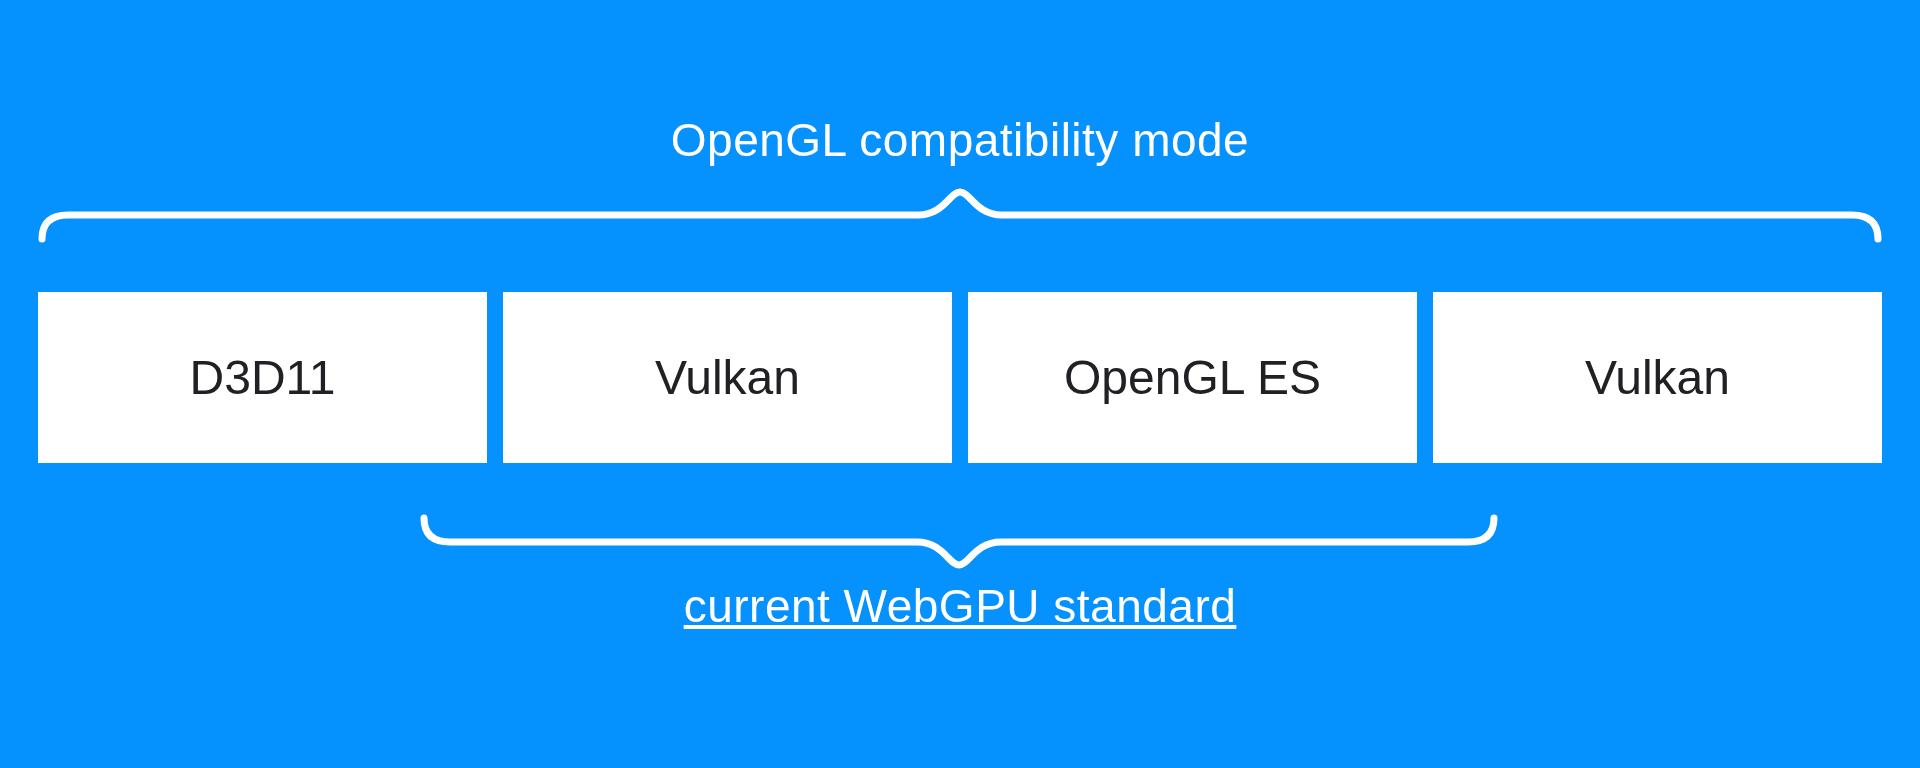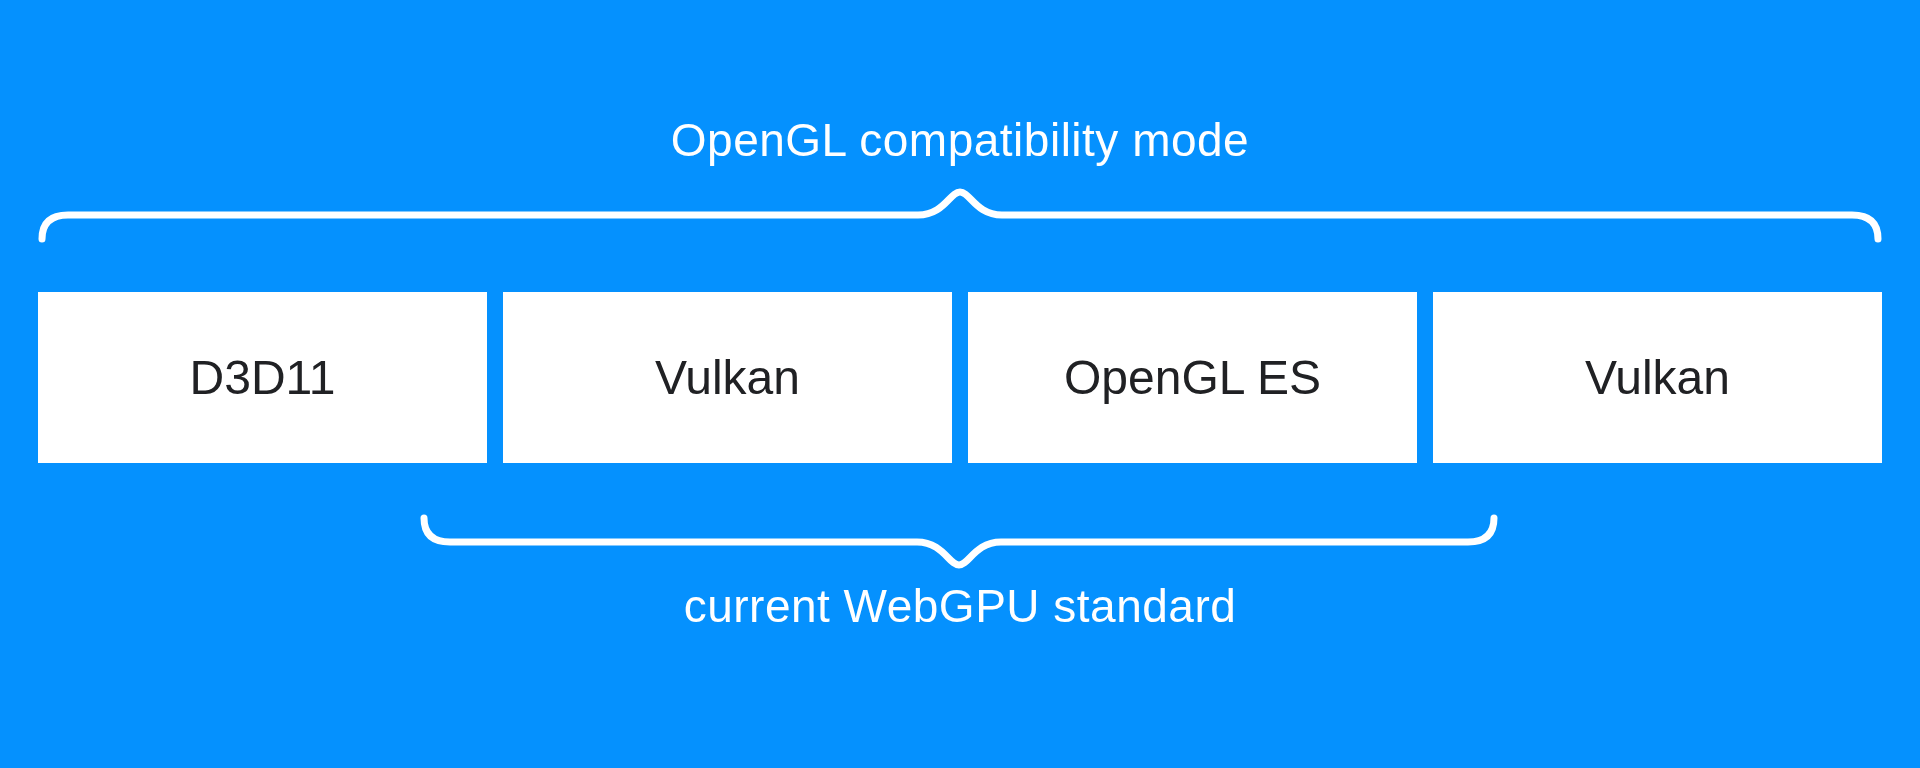--- a/index.html
+++ b/index.html
@@ -21,21 +21,21 @@
     position:absolute;
     left:0;width:1920px;
     text-align:center;
     color:var(--label-text);
     font-size:46px;
     line-height:56px;
     letter-spacing:0.5px;
     white-space:nowrap;
   }
   .top-label{top:112px;}
-  .bottom-label{top:578px;}
+  .bottom-label{top:578px;text-decoration:underline;}
   .brace{position:absolute;display:block;}
   .brace path{
     fill:none;
     stroke:var(--brace);
     stroke-width:7;
     stroke-linecap:round;
     stroke-linejoin:round;
   }
   .top-brace{left:38px;top:187px;width:1844px;height:56px;}
   .bottom-brace{left:420px;top:514px;width:1078px;height:56px;}

